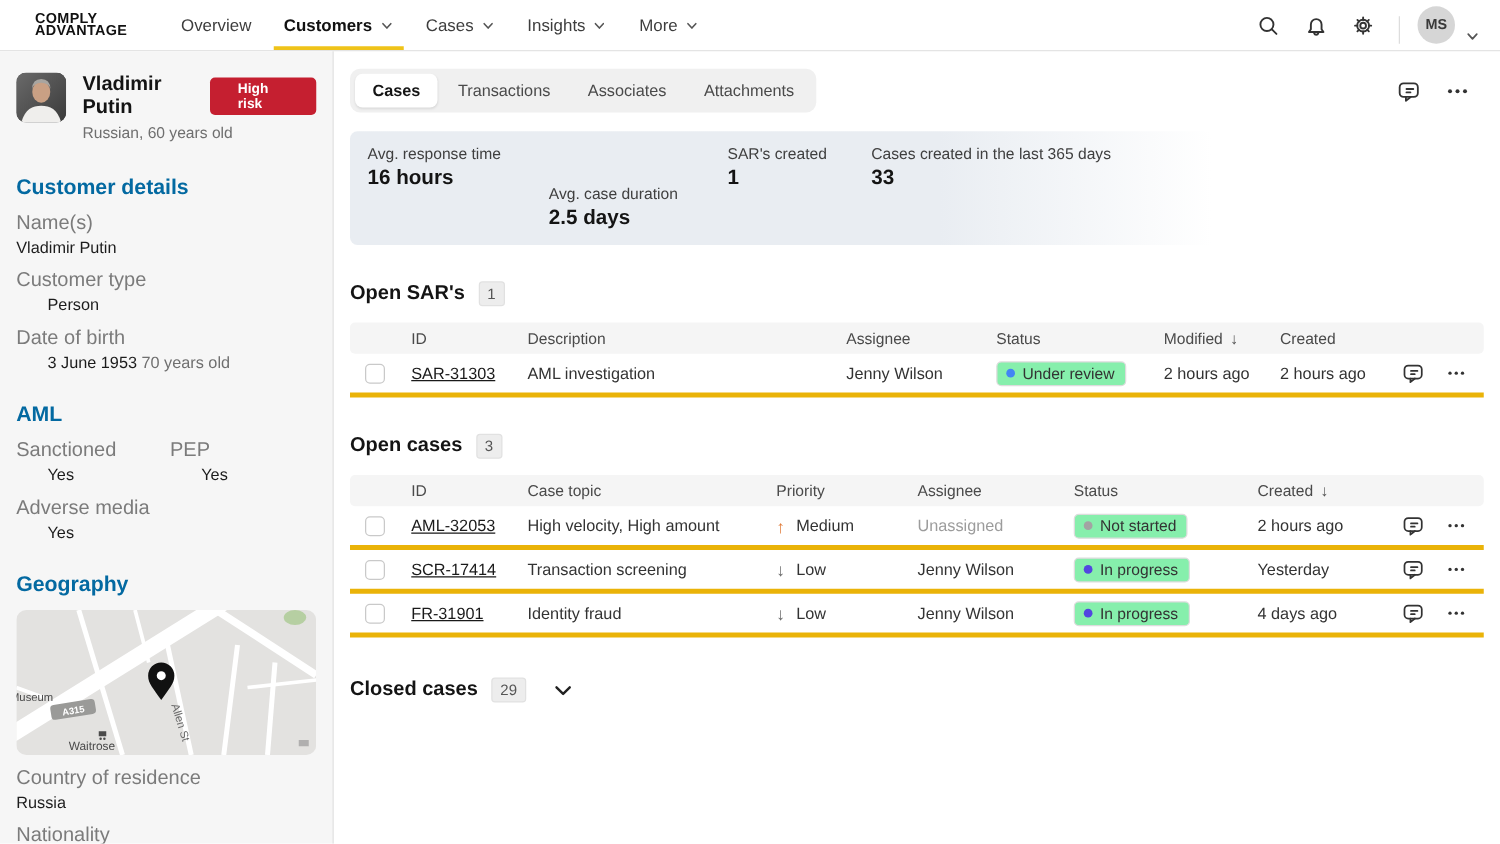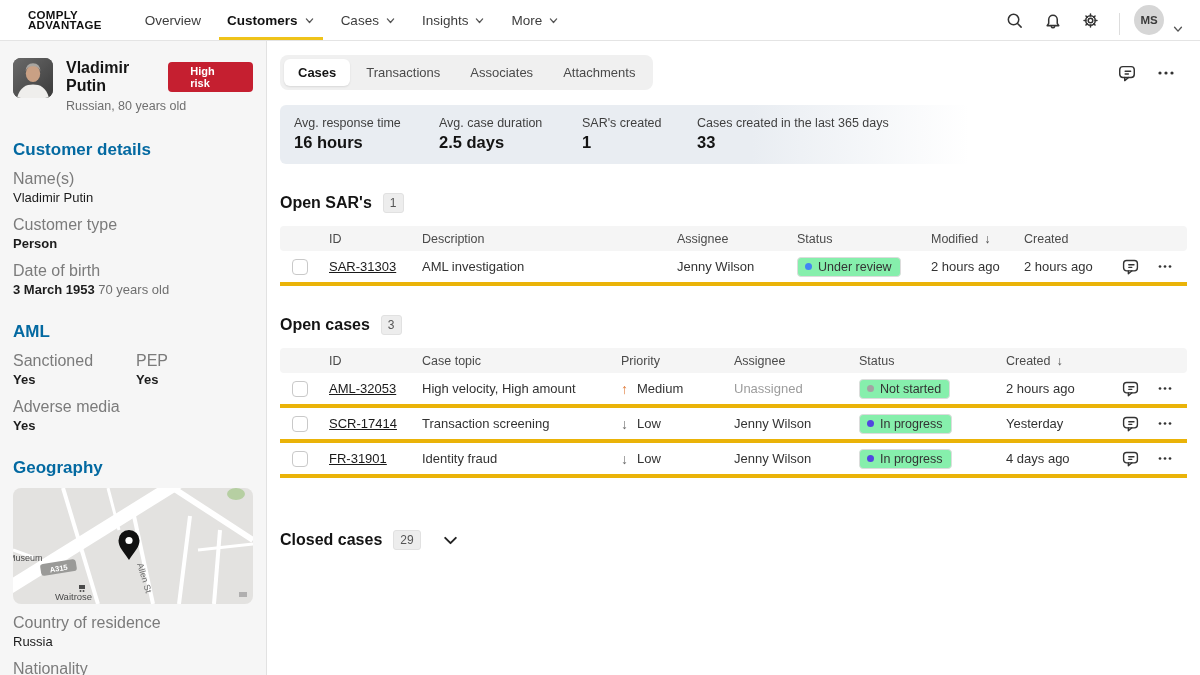--- a/index.html
+++ b/index.html
@@ -39,39 +39,39 @@
   .pname-row { display:flex; align-items:center; gap:9px; margin-top:1px; }
   .pname { font-size:16px; font-weight:700; color:#141414; }
   .risk-badge { background:#C51F30; color:#fff; font-size:11px; font-weight:600;
     padding:3px 22px; border-radius:4px; }
   .psub { font-size:12.5px; color:#6f6f6f; margin-top:4px; }
   .side-heading { font-size:17px; font-weight:700; color:#0369a1; }
   .mt-lg { margin-top:27px; } .mt-md { margin-top:24px; }
   .field { margin-top:11px; }
   .f-label { font-size:16px; color:#7b7b7b; line-height:16px; }
   .f-value { font-size:13px; color:#1c1c1c; margin-top:2px; line-height:17px; }
-  .bold { font-weight:700; }
+  .bold { font-weight:400;margin-left:25px; }
   .suffix { color:#6f6f6f; font-weight:400; }
   .aml-grid { display:grid; grid-template-columns:123px 1fr; }
   .map-wrap { margin-top:10px; width:240px; height:116px; border-radius:8px; overflow:hidden; cursor:pointer; }
 
   
   .tabs-row { display:flex; align-items:center; }
   .tabs { display:inline-flex; background:#f0f0f0; border-radius:8px; padding:4px; gap:2px; }
   .tab { padding:6px 14px; font-size:13px; color:#4a4a4a; border-radius:6px; cursor:pointer; white-space:nowrap; }
   .tab.active { background:#fff; font-weight:700; color:#141414; box-shadow:0 1px 2px rgba(0,0,0,.10); }
   .tabs-icons { margin-left:auto; display:flex; align-items:center; gap:20px; padding-right:12px; }
   .iconbtn { cursor:pointer; display:flex; align-items:center; }
 
   
   .stats { margin-top:15px; border-radius:6px; padding:11px 14px 12px; display:flex;
     background:linear-gradient(90deg,#e9edf2 0%,#e9edf2 52%,rgba(233,237,242,0) 76%); }
   .stat-label { font-size:12.5px; color:#3f3f3f; }
   .stat-value { font-size:16.5px; font-weight:700; color:#141414; margin-top:3px; }
-  .stat:nth-child(1){ width:145px; } .stat:nth-child(2){ width:143px; } .stat:nth-child(3){ width:115px; }
+  .stat:nth-child(1){ width:145px; } .stat:nth-child(2){ width:143px;margin-top:32px; } .stat:nth-child(3){ width:115px; }
 
   
   .section-head { display:flex; align-items:center; gap:11px; margin-top:29px; }
   .section-title { font-size:16px; font-weight:700; color:#141414; }
   .count-badge { background:#ededed; border:1px solid #e1e1e1; border-radius:3px;
     font-size:12px; color:#555; padding:0 6px; line-height:18px; }
   .table { margin-top:13px; }
   .thead { display:grid; background:#f5f5f5; border-radius:4px; height:25px;
     align-items:center; font-size:12.5px; color:#4a4a4a; }
   .trow { display:grid; height:35px; align-items:center; border-bottom:4px solid #eab308;
@@ -84,21 +84,21 @@
   .status-badge { display:inline-flex; align-items:center; gap:6px; border:1px solid #dcdcdc;
     border-radius:4px; background:#86efac; padding:2px 8px 2px 7px; font-size:12.5px;
     color:#333; width:max-content; }
   .dot { width:7px; height:7px; border-radius:50%; flex:none; }
   .dot-review { background:#4285F4; } .dot-progress { background:#5246E0; } .dot-none { background:#A3A3A3; }
   .sort-arrow { margin-left:6px; color:#555; font-size:12.5px; }
   .priority { display:flex; gap:9px; align-items:center; }
   .pri-up { color:#E07B39; font-size:14px; } .pri-down { color:#6E6E6E; font-size:14px; }
   .muted { color:#9c9c9c; }
   .row-icons { display:flex; justify-content:flex-end; align-items:center; gap:17px; padding-right:14px; }
-  .closed-head { display:flex; align-items:center; gap:11px; margin-top:52px; }
+  .closed-head { display:flex; align-items:center; gap:11px; margin-top:32px; }
   .closed-chevron { margin-left:10px; cursor:pointer; display:flex; }
 </style>
 </head>
 <body>
 
 <div class="header">
   <div class="logo">
     <div>COMPLY</div>
     <div>ADVANTAGE</div>
   </div>
@@ -178,36 +178,36 @@
           <path d="M4 40 C7 29 13 26.5 20 26.5 C27 26.5 33 29 36 40 Z" fill="#efeeec"></path>
           <ellipse cx="20" cy="15.5" rx="7.2" ry="8.6" fill="#c9a084"></ellipse>
           <path d="M12.6 13 Q13 5.4 20 5.2 Q27 5.4 27.4 13 Q26 8.4 20 8.2 Q14 8.4 12.6 13 Z" fill="#a8a5a0"></path>
         </svg>
       </div>
       <div>
         <div class="pname-row">
           <span class="pname">Vladimir Putin</span>
           <span class="risk-badge">High risk</span>
         </div>
-        <div class="psub">Russian, 80 years old</div>
+        <div class="psub">Russian, 60 years old</div>
       </div>
     </div>
 
     <div class="side-heading mt-lg">Customer details</div>
     <div class="field">
       <div class="f-label">Name(s)</div>
       <div class="f-value">Vladimir Putin</div>
     </div>
     <div class="field">
       <div class="f-label">Customer type</div>
       <div class="f-value bold">Person</div>
     </div>
     <div class="field">
       <div class="f-label">Date of birth</div>
-      <div class="f-value"><span class="bold">3 March 1953</span> <span class="suffix">70 years old</span></div>
+      <div class="f-value"><span class="bold">3 June 1953</span> <span class="suffix">70 years old</span></div>
     </div>
 
     <div class="side-heading mt-md">AML</div>
     <div class="aml-grid">
       <div class="field">
         <div class="f-label">Sanctioned</div>
         <div class="f-value bold">Yes</div>
       </div>
       <div class="field">
         <div class="f-label">PEP</div>

